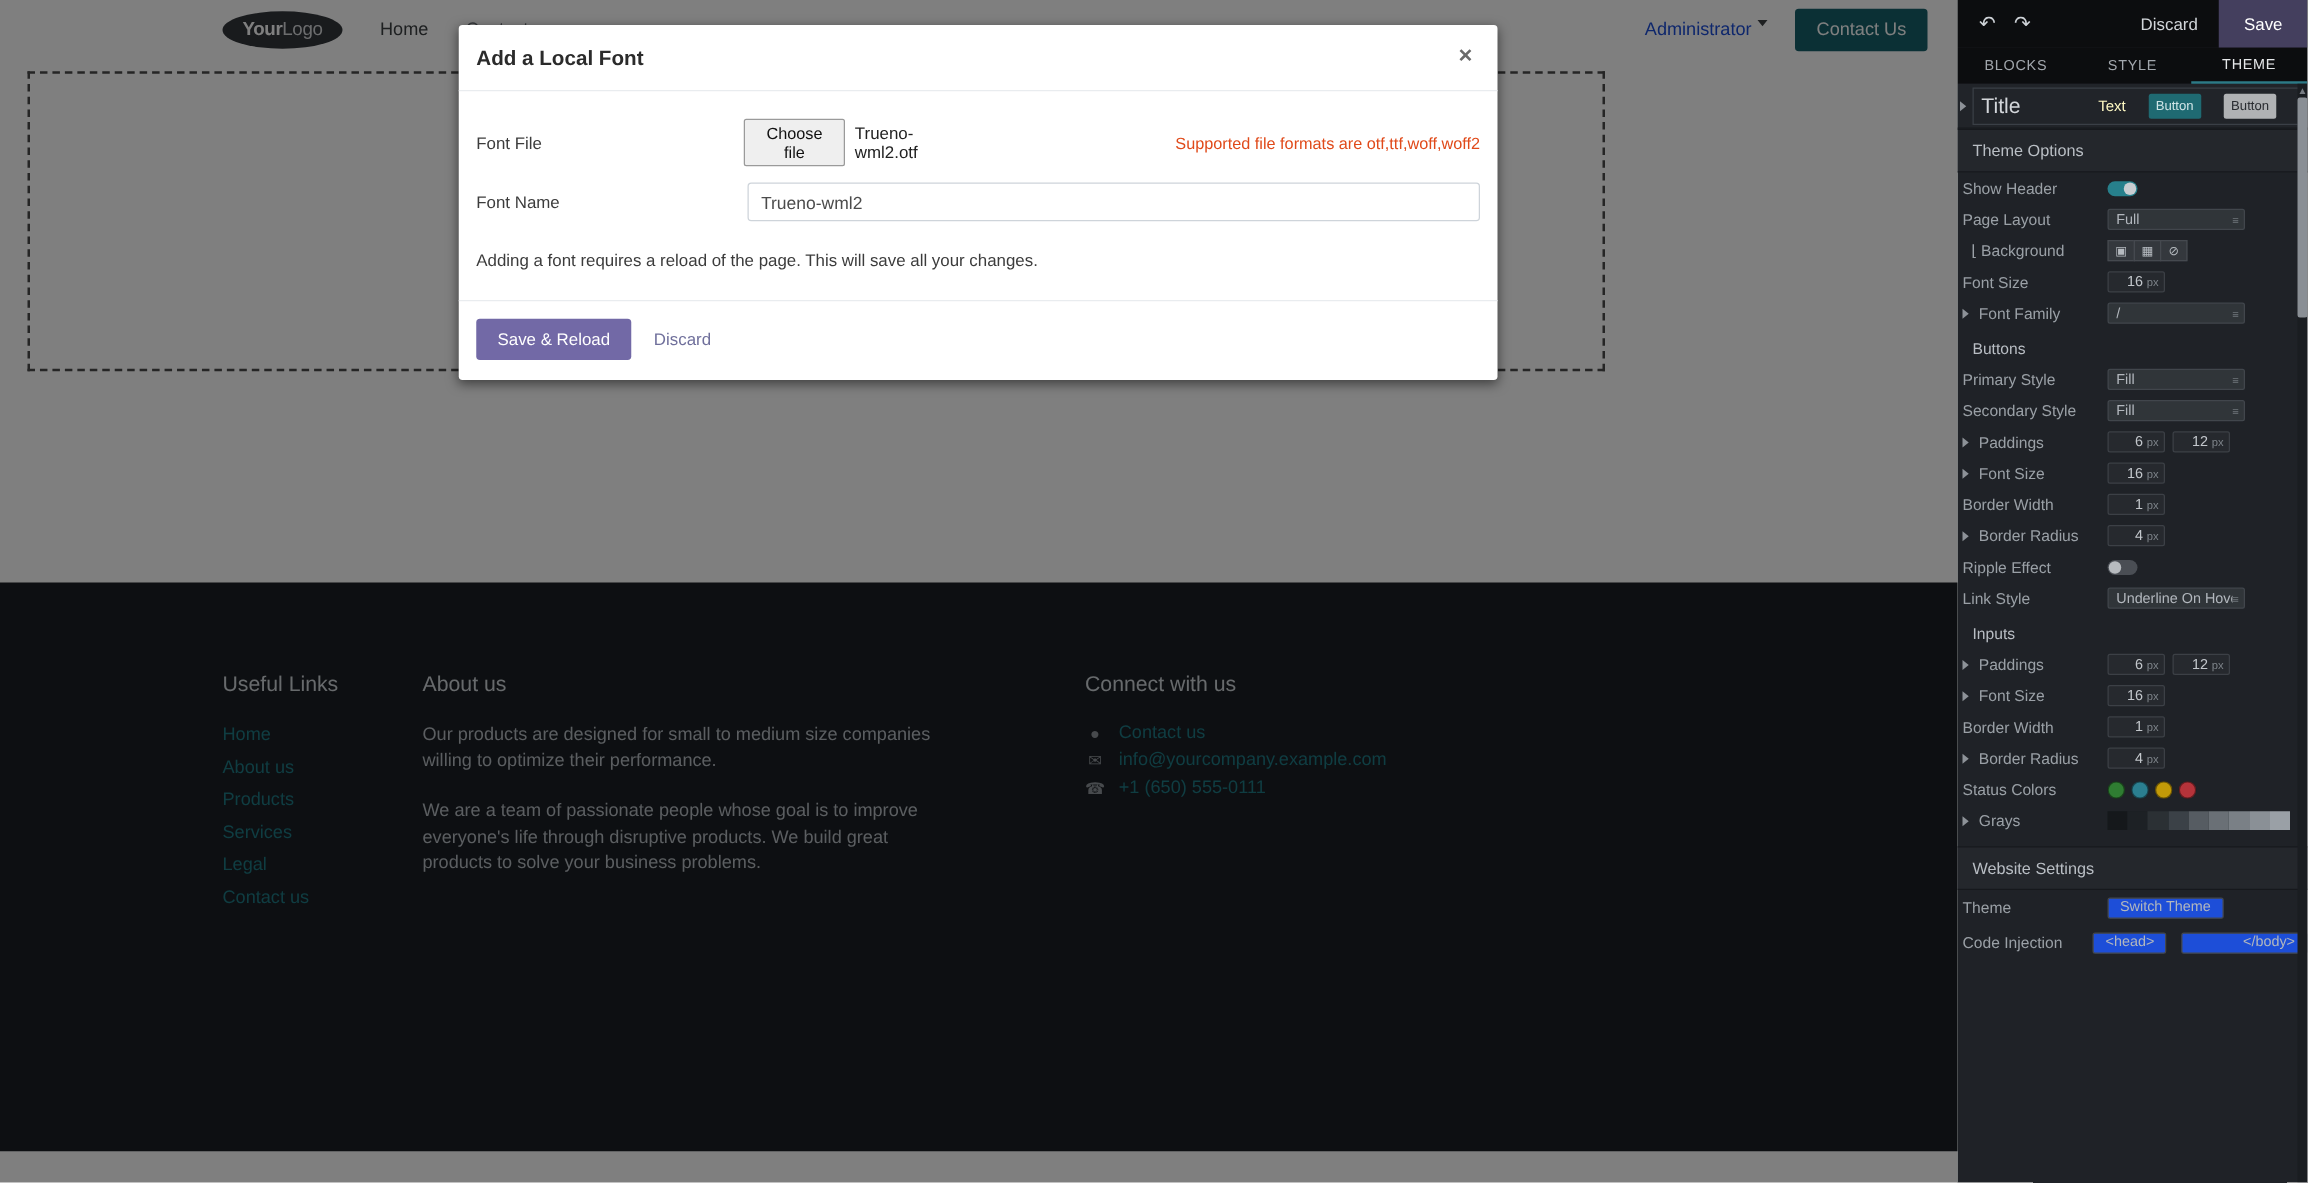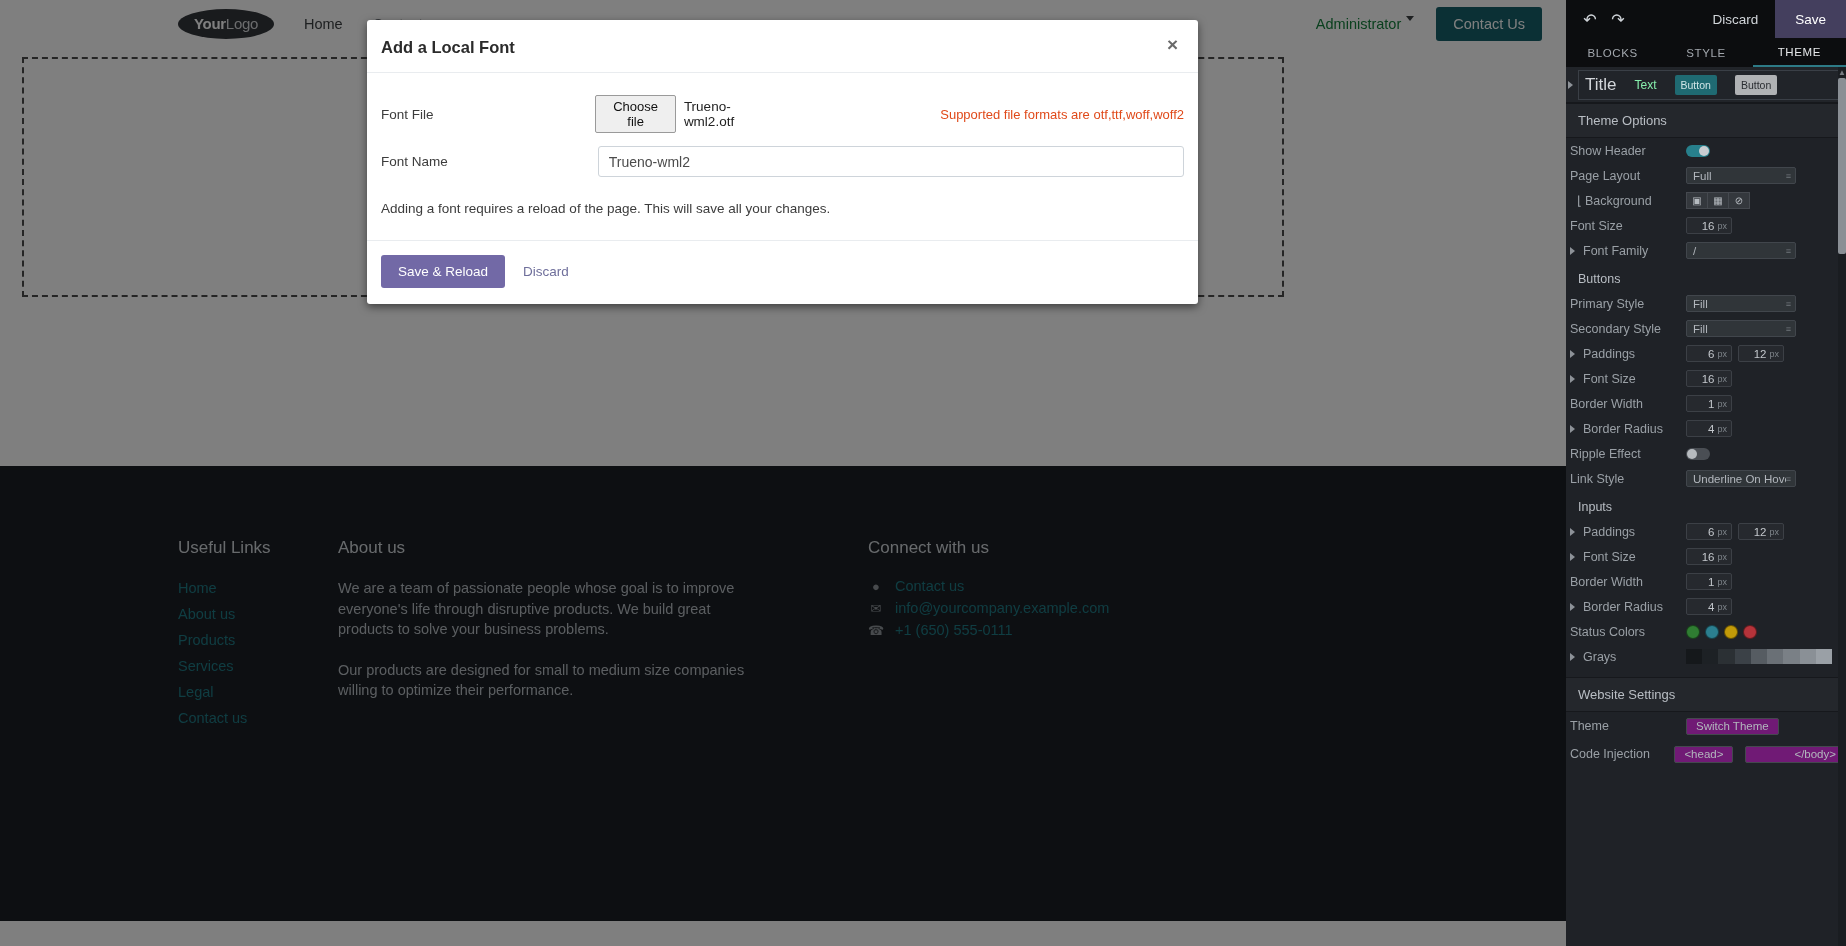--- a/index.html
+++ b/index.html
@@ -51,21 +51,21 @@
     font-size: 14.5px;
     color: #3c4043;
     text-decoration: none;
   }
   .nav-link.muted { color: #6b7177; }
   #header-right {
     margin-left: auto; display: flex; align-items: center;
     margin-right: 24px;
   }
   #admin-menu {
-    font-size: 14.5px; color: #15803d; margin-right: 22px;
+    font-size: 14.5px; color: #1d4ed8; margin-right: 22px;
     display: flex; gap: 5px;
   }
   .caret-down {
     width: 0; height: 0;
     border-left: 4px solid transparent;
     border-right: 4px solid transparent;
     border-top: 5px solid #3c4043;
     display: inline-block;
   }
   #contact-cta {
@@ -244,21 +244,21 @@
     display: inline-block; margin-right: 5px;
   }
   #preview-box {
     flex: 1; margin: 2px 4px 2px 0;
     border: 1px solid #3a3f46;
     height: 30px;
     display: flex; align-items: center; gap: 18px;
     padding: 0 6px;
   }
   #pv-title { font-size: 17px; color: #d3d6da; }
-  #pv-text { font-size: 12px; color: #86efac; }
+  #pv-text { font-size: 12px; color: #fef9c3; margin-left: 44px; }
   .pv-btn {
     font-size: 10.5px; padding: 4px 6px; border-radius: 2px;
   }
   .pv-btn.primary { background: #1f6a72; color: #cfe4e6; }
   .pv-btn.secondary { background: #b0b2b4; color: #2a2d31; }
 
   
   .section-head {
     padding: 9px 12px; font-size: 13px; color: #b9bec4;
     background: #24272c;
@@ -328,21 +328,21 @@
   .swatch-row { display: flex; gap: 5px; }
   .swatch {
     width: 14px; height: 14px; border-radius: 50%;
     border: 1px solid rgba(0,0,0,.45);
     cursor: pointer;
   }
   .gray-strip { display: flex; width: 146px; height: 15px; cursor: pointer; }
   .gray-strip div { flex: 1; }
 
   .pbtn {
-    height: 17px; background: #701a75; border: 1px solid #44484e;
+    height: 17px; background: #1d4ed8; border: 1px solid #44484e;
     border-radius: 2px; display: inline-flex; align-items: center;
     justify-content: center; padding: 0 9px;
     font-size: 11.5px; color: #b2b7bd; cursor: pointer;
   }
   .pbtn + .pbtn { margin-left: 6px; padding-left: 48px; }
 
   
   #panel-scroll {
     position: absolute; right: 0; top: 67px; width: 8px; height: 879px;
     background: #1a1d21;
@@ -389,22 +389,22 @@
           <a class="flink" href="#">Home</a>
           <a class="flink" href="#">About us</a>
           <a class="flink" href="#">Products</a>
           <a class="flink" href="#">Services</a>
           <a class="flink" href="#">Legal</a>
           <a class="flink" href="#">Contact us</a>
         </div>
 
         <div class="fcol" id="col-about">
           <div class="fhead">About us</div>
+          <p class="fpara">Our products are designed for small to medium size companies willing to optimize their performance.</p>
           <p class="fpara">We are a team of passionate people whose goal is to improve everyone's life through disruptive products. We build great products to solve your business problems.</p>
-          <p class="fpara">Our products are designed for small to medium size companies willing to optimize their performance.</p>
         </div>
 
         <div class="fcol" id="col-connect">
           <div class="fhead">Connect with us</div>
           <div class="contact-row">
             <span class="cicon">●</span>
             <a href="#">Contact us</a>
           </div>
           <div class="contact-row">
             <span class="cicon">✉</span>

